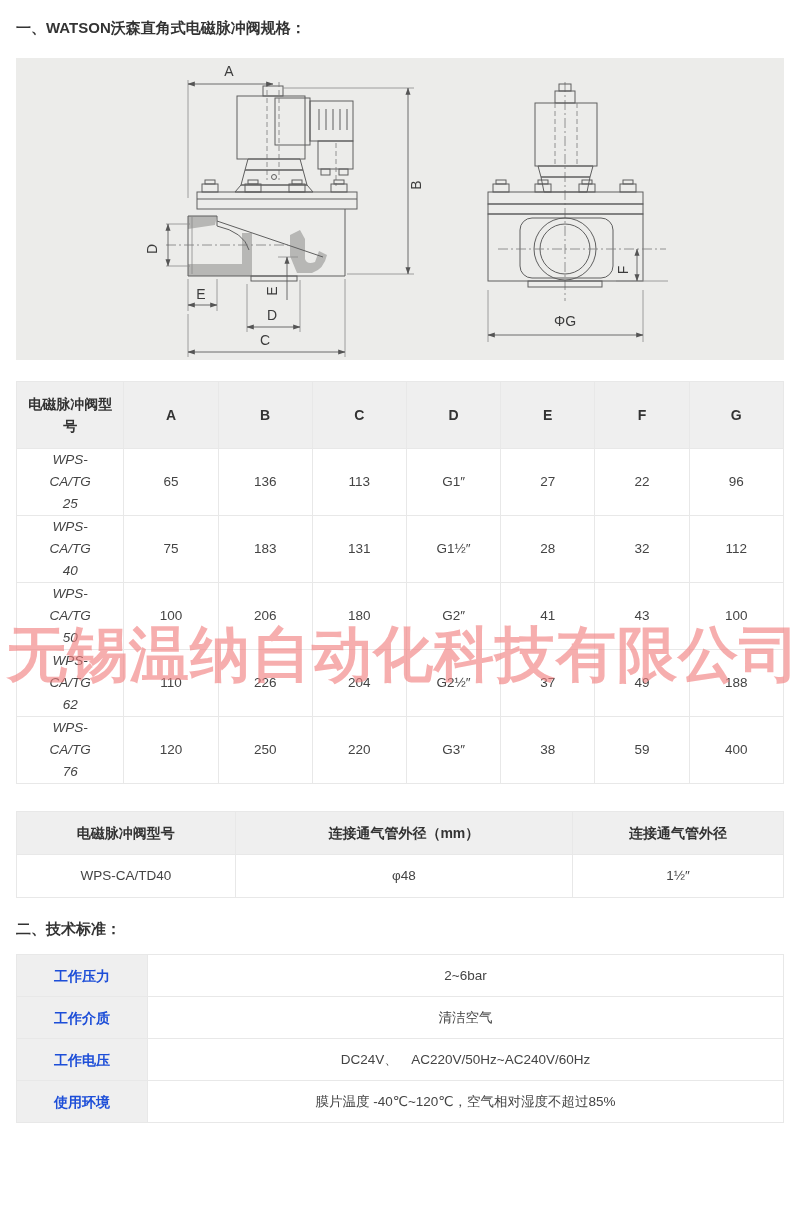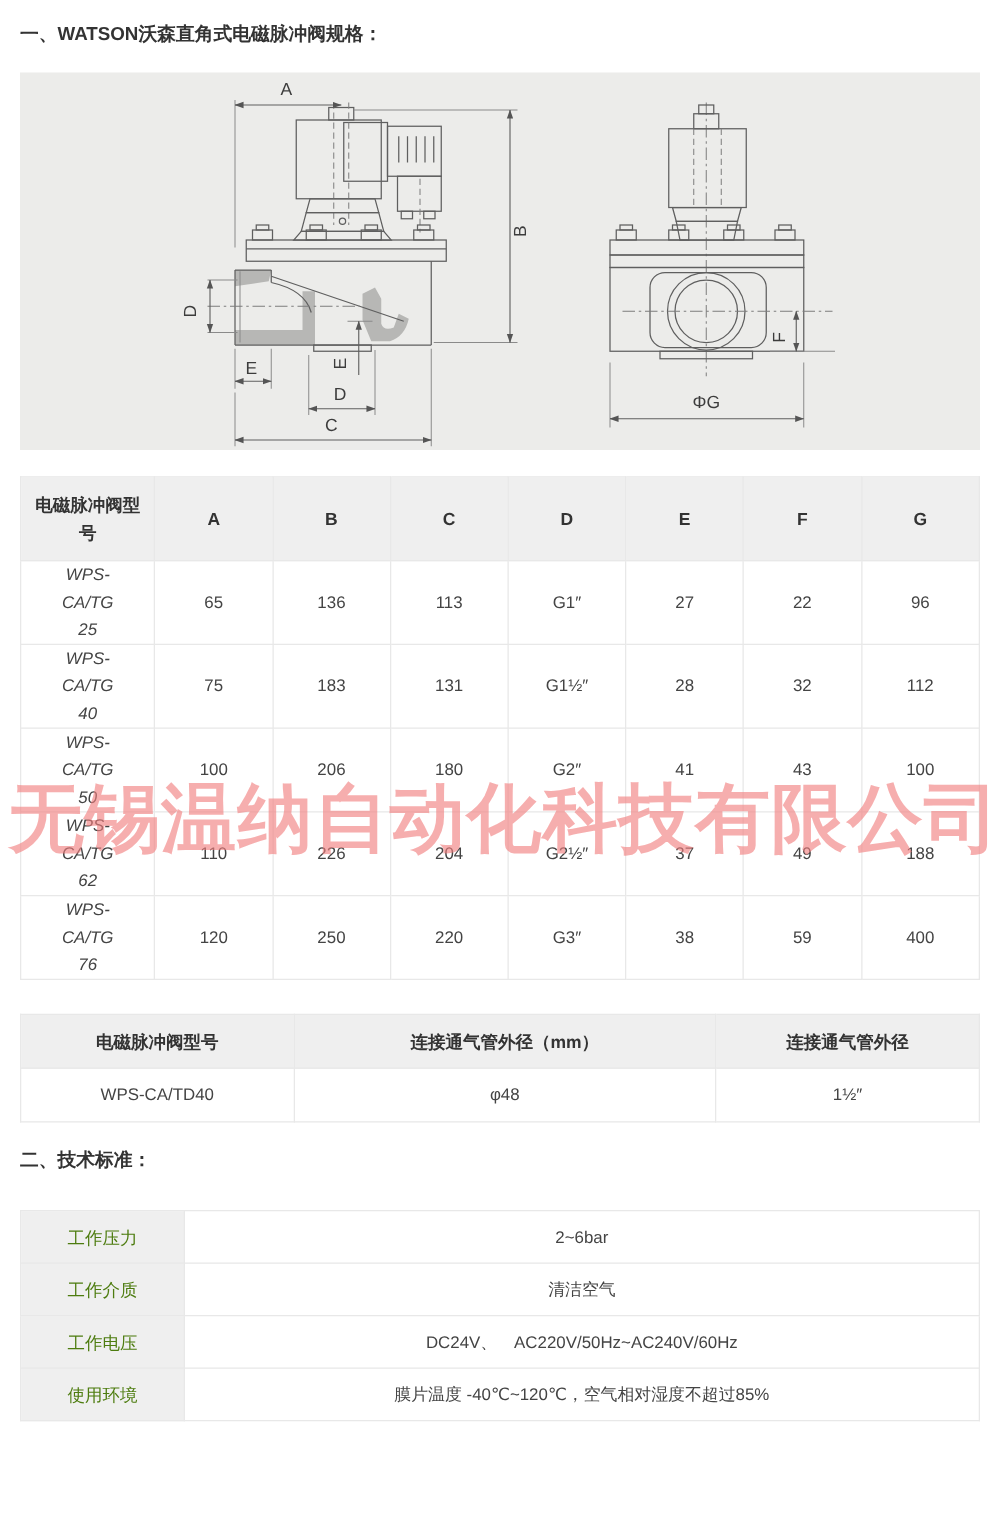--- a/index.html
+++ b/index.html
@@ -13,21 +13,21 @@
   body{
     width:800px;min-height:1228px;position:relative;
     font-family:"Liberation Sans","DejaVu Sans",sans-serif;
     color:var(--text-color);
   }
   .page{padding:0 16px;position:relative;}
   .section-heading{
     font-size:15px;font-weight:700;color:#333;
     padding-top:18px;margin:0 0 21px 0;line-height:19px;
   }
-  .section-heading.second{padding-top:21px;margin-bottom:30px;}
+  .section-heading.second{padding-top:21px;margin-bottom:16px;}
   .drawing-box{
     background:var(--drawing-bg);
     width:768px;height:302px;overflow:hidden;
   }
   svg text{fill:#3c3c3c;font-size:14px;font-family:"Liberation Sans","DejaVu Sans",sans-serif;}
   table.data-table{
     width:100%;border-collapse:collapse;table-layout:fixed;
     text-align:center;color:#444;font-size:13.5px;
   }
   .data-table th,.data-table td{
@@ -36,21 +36,21 @@
     font-weight:400;word-wrap:break-word;
   }
   .data-table thead th{background:var(--header-bg);font-weight:700;color:#333;font-size:14px;}
   .dim-table{margin-top:21px;}
   .dim-table th,.dim-table td{height:58px;}
   .dim-table td:first-child{padding:0 32px;font-style:italic;}
   .pipe-table{margin-top:27px;}
   .pipe-table th,.pipe-table td{height:34px;}
   .spec-table td{height:33px;}
   .spec-table td:first-child{
-    background:var(--header-bg);font-weight:400;color:#4d7c0f;font-size:14px;
+    background:var(--header-bg);font-weight:700;color:#1d4ed8;font-size:14px;
   }
   .watermark{
     position:absolute;top:624px;left:0;width:800px;
     text-align:right;font-size:60px;line-height:62px;font-weight:700;
     color:var(--wm-color);opacity:.62;white-space:nowrap;
     letter-spacing:1px;pointer-events:none;z-index:5;
   }
 </style>
 </head>
 <body>

